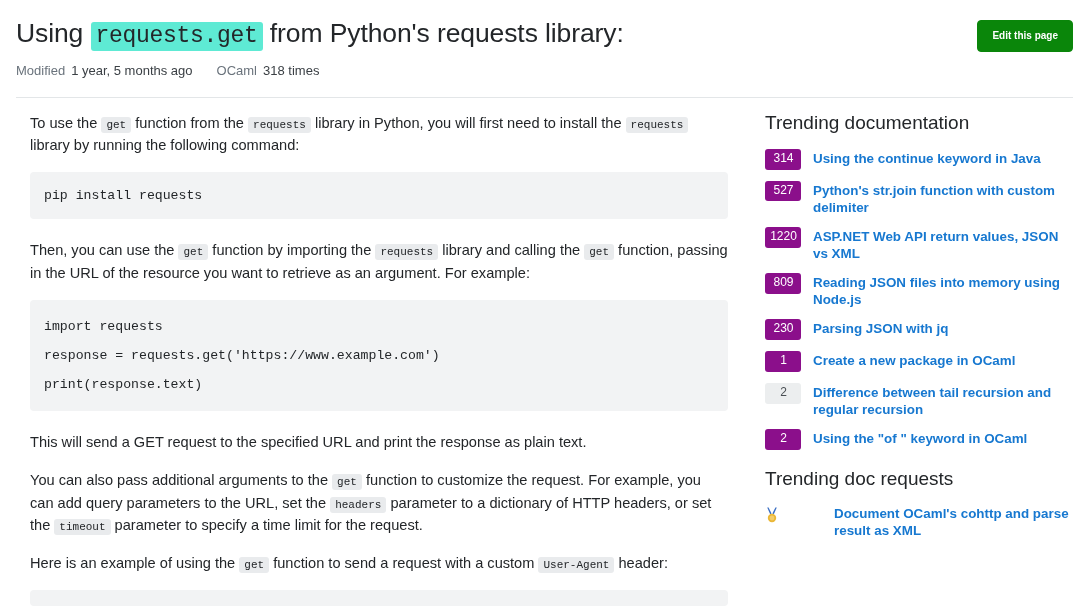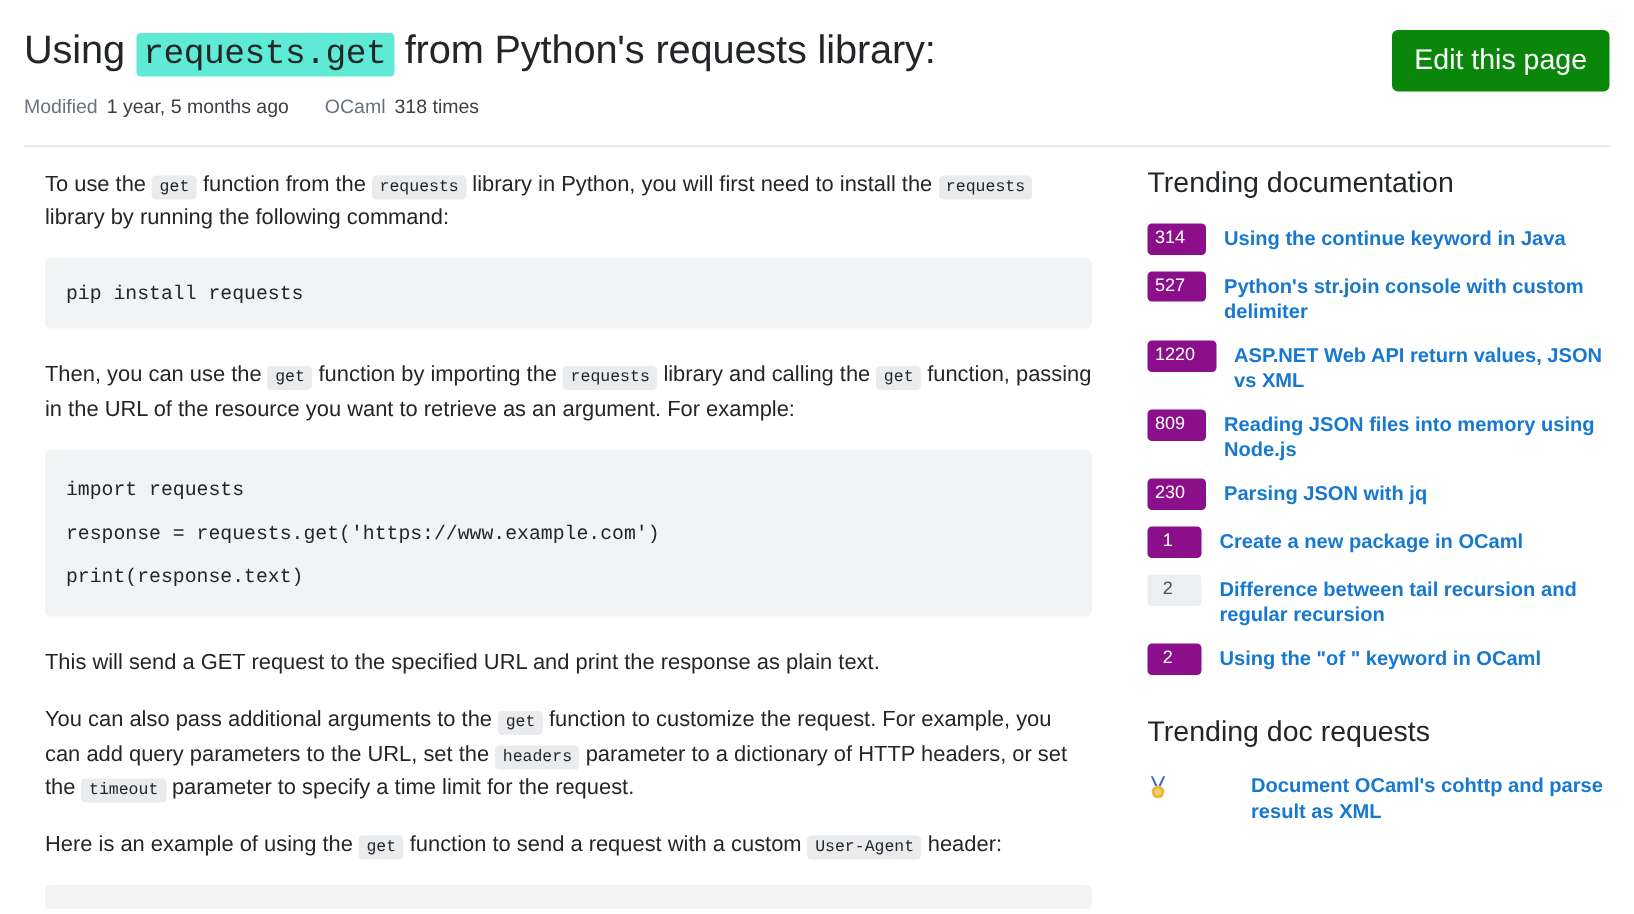--- a/index.html
+++ b/index.html
@@ -64,22 +64,22 @@
   .stats .gap { display: inline-block; width: 12px; }
 
   .edit-btn {
     flex: 0 0 auto;
     margin-top: 4px;
     background: #0a860a;
     color: #ffffff;
     border: 1px solid #0a860a;
     border-radius: 4px;
     font-family: "Liberation Sans", sans-serif;
-    font-size: 19px;
-    font-weight: 400;
+    font-size: 10px;
+    font-weight: 700;
     padding: 10px 14px;
     cursor: pointer;
     white-space: nowrap;
     line-height: 1;
   }
 
   .divider {
     border: 0;
     border-top: 1px solid #e3e6e8;
     margin: 18px 0 0 0;
@@ -141,38 +141,38 @@
   }
 
   
   .side-heading {
     font-size: 19px;
     font-weight: 400;
     color: #232629;
     margin: 0 0 14px 0;
     line-height: 1.2;
   }
-  .side-heading.second { margin-top: 28px; }
+  .side-heading.second { margin-top: 18px; }
 
   .trend-list { list-style: none; margin: 0; padding: 0; }
   .trend-item {
     display: flex;
     align-items: flex-start;
     margin-bottom: 11px;
   }
   .badge {
     flex: 0 0 auto;
     min-width: 36px;
     text-align: center;
     background: #8b0f8b;
     color: #ffffff;
     font-size: 12px;
     font-weight: 400;
     border-radius: 3px;
-    padding: 3px 14px 4px 5px;
+    padding: 3px 4px 4px 5px;
     line-height: 1.15;
     margin-right: 12px;
     font-family: "Liberation Sans", sans-serif;
   }
   .badge.muted {
     background: #eceeef;
     color: #4a4f54;
   }
   .trend-link {
     font-size: 13.4px;
@@ -255,21 +255,21 @@
     <div class="side-col">
 
       <h2 class="side-heading">Trending documentation</h2>
       <ul class="trend-list">
           <li class="trend-item">
             <span class="badge">314</span>
             <a class="trend-link">Using the continue keyword in Java</a>
           </li>
           <li class="trend-item">
             <span class="badge">527</span>
-            <a class="trend-link">Python's str.join console with custom delimiter</a>
+            <a class="trend-link">Python's str.join function with custom delimiter</a>
           </li>
           <li class="trend-item">
             <span class="badge">1220</span>
             <a class="trend-link">ASP.NET Web API return values, JSON vs XML</a>
           </li>
           <li class="trend-item">
             <span class="badge">809</span>
             <a class="trend-link">Reading JSON files into memory using Node.js</a>
           </li>
           <li class="trend-item">

